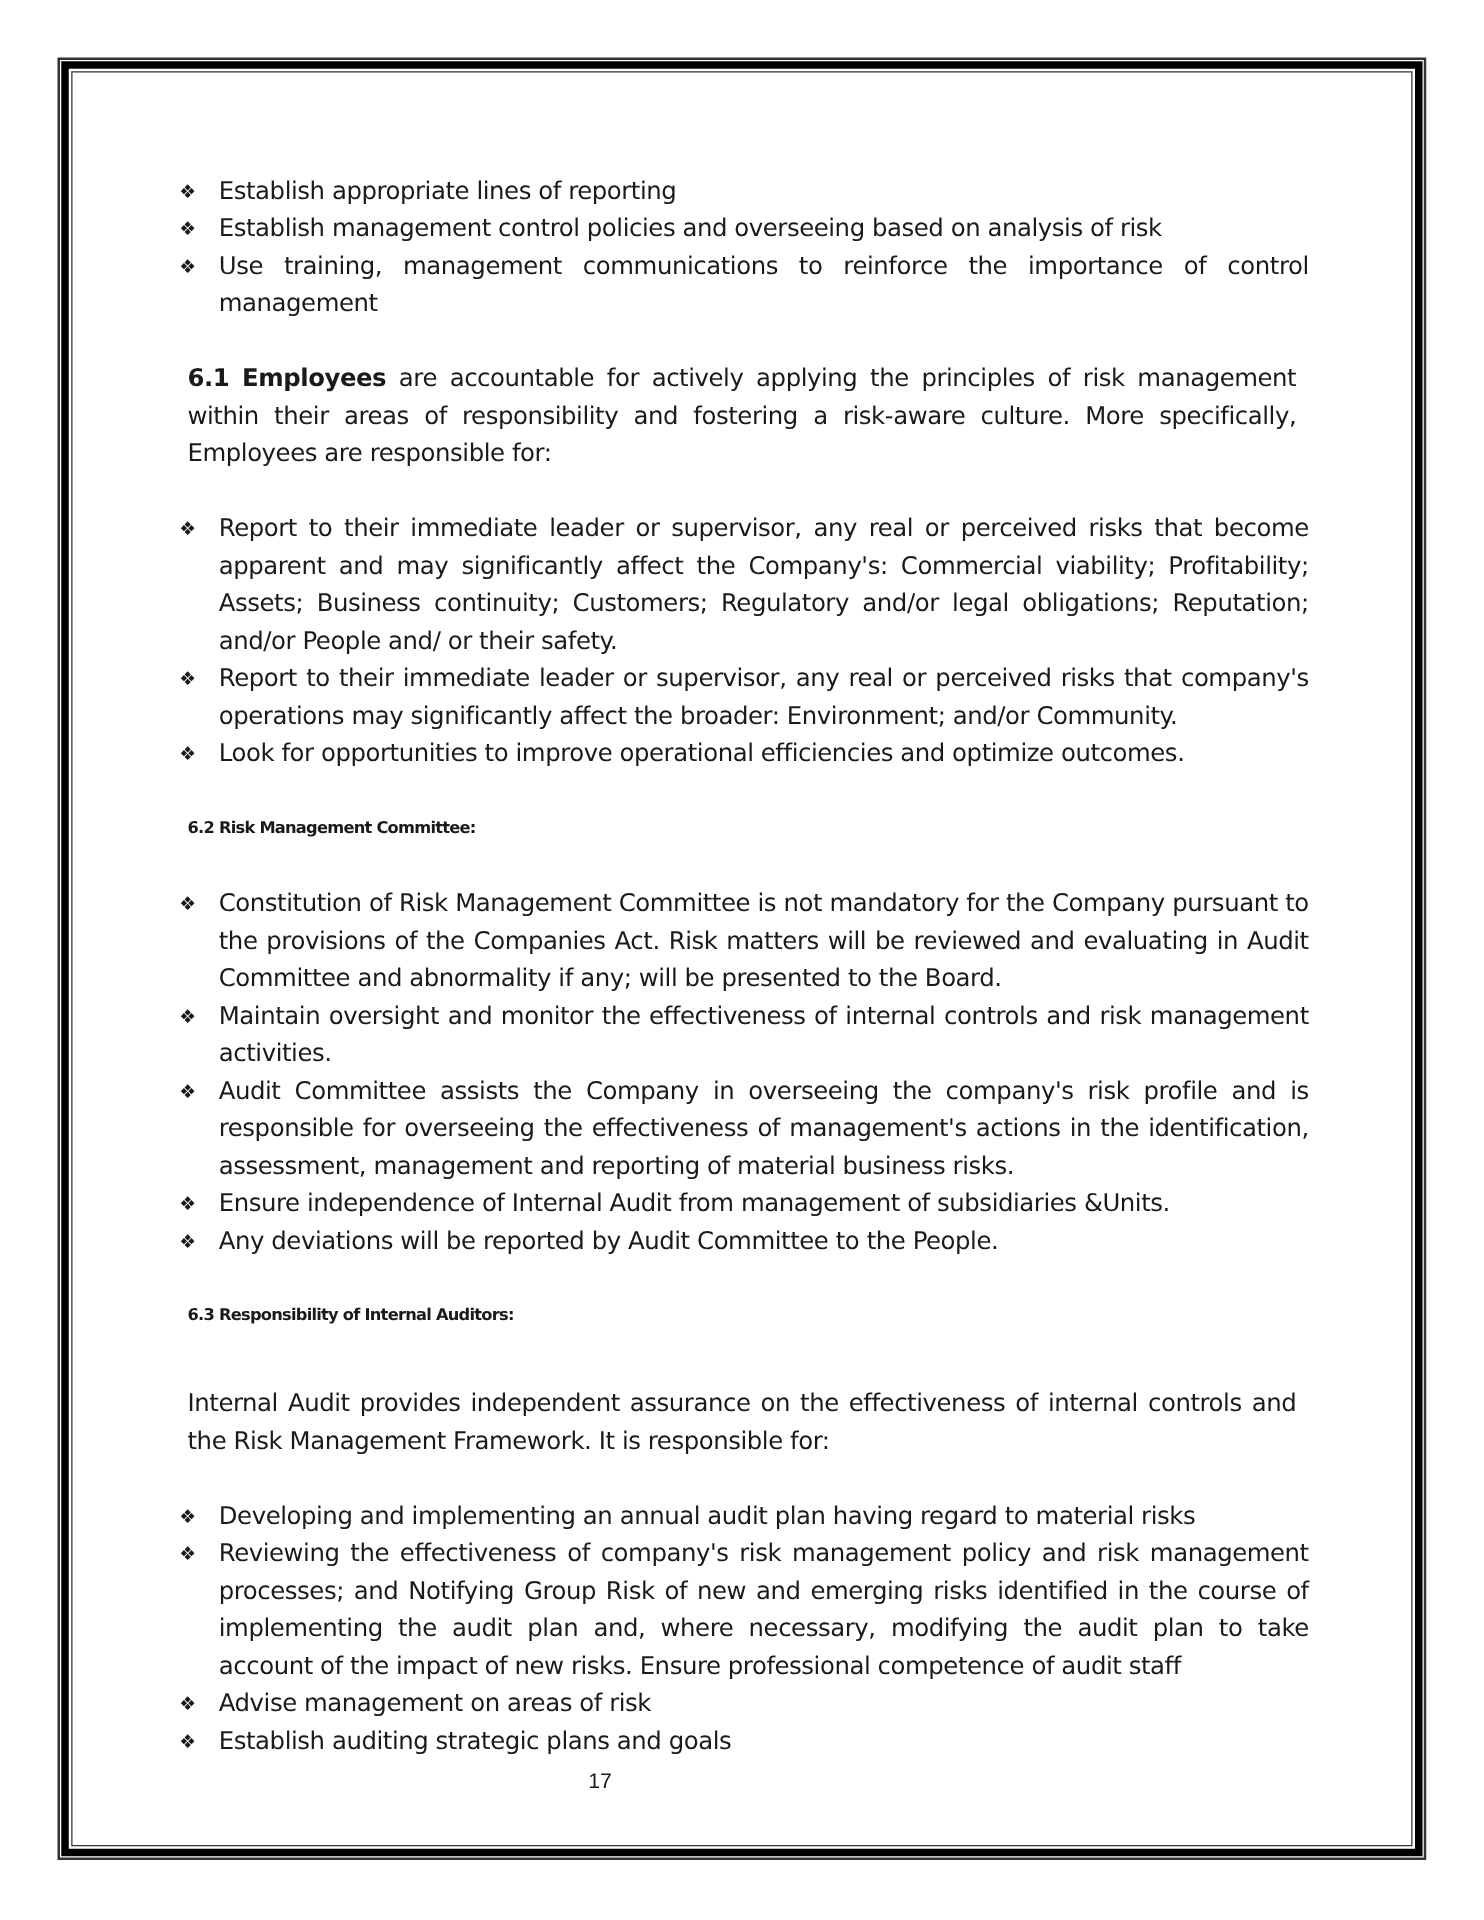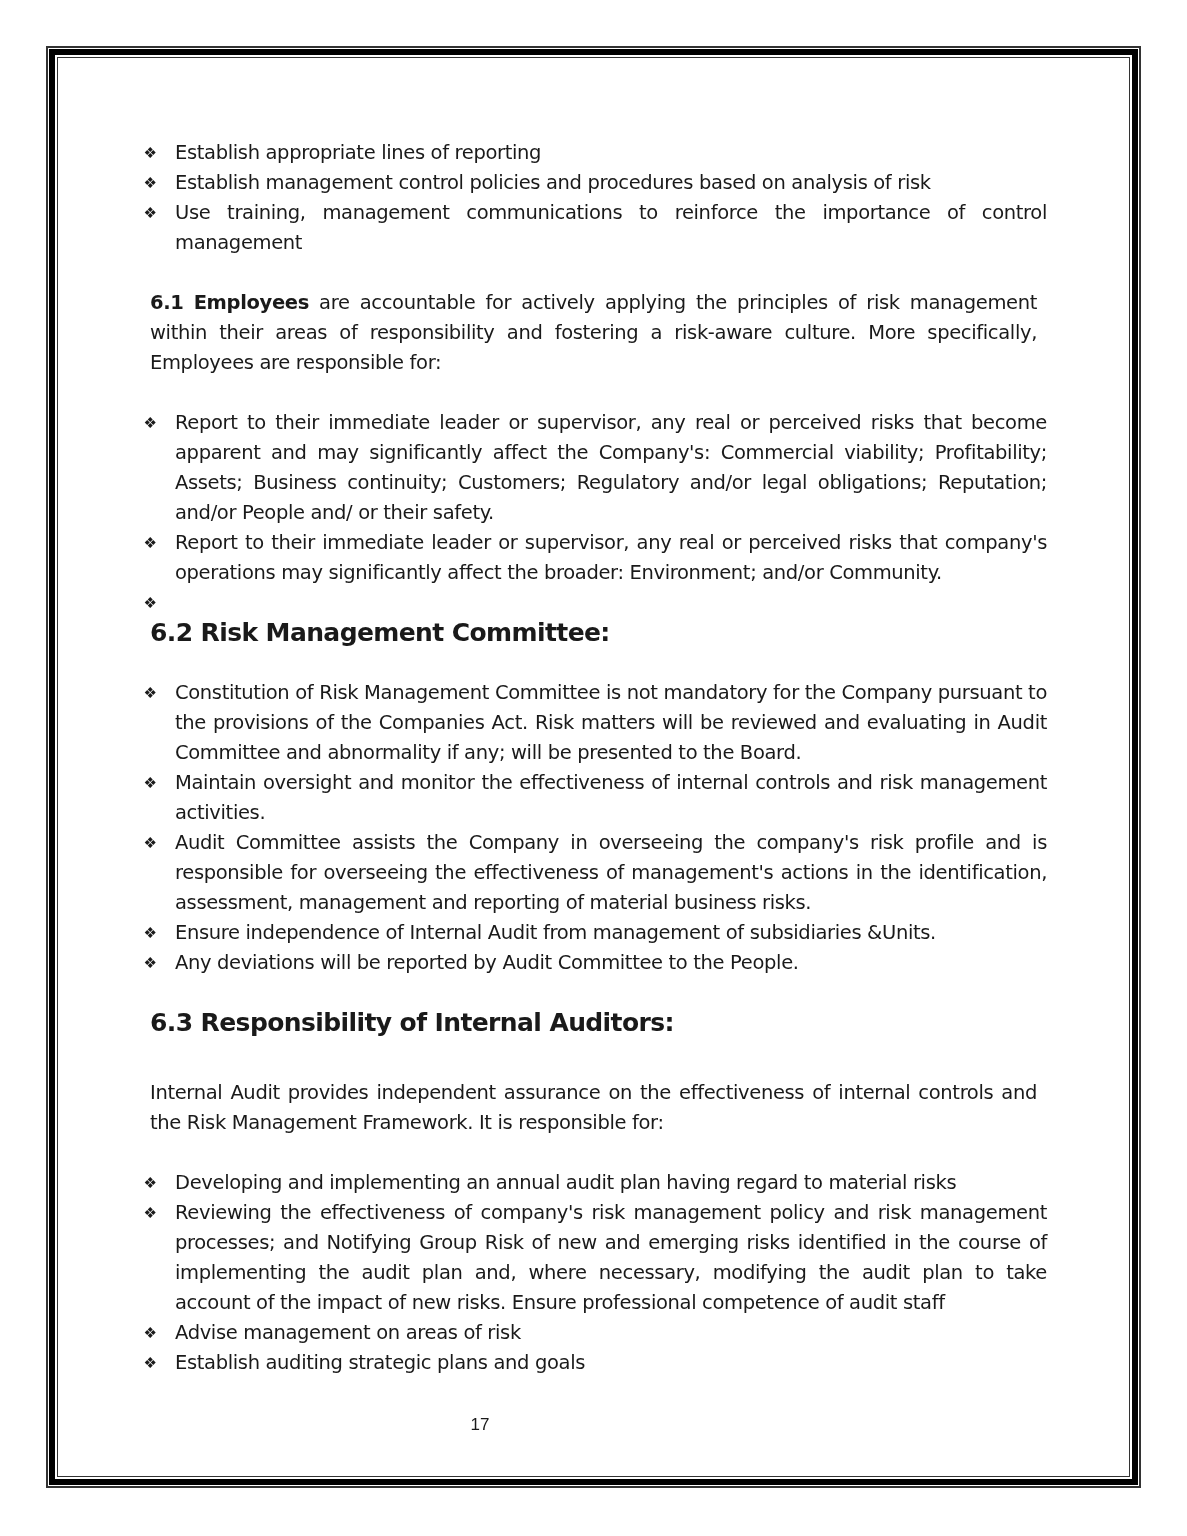--- a/index.html
+++ b/index.html
@@ -11,49 +11,49 @@
                border:6px solid #000; box-sizing:border-box; }
   .frame-inner { position:absolute; left:57px; top:57px; width:1073px; height:1420px;
                  border:1.5px solid #333; box-sizing:border-box; }
   .content { position:absolute; left:140px; top:138px; width:907px; font-size:19.5px;
              line-height:30px; letter-spacing:-0.35px; }
   .bl { list-style:none; margin:0; padding:0; }
   .bl li { position:relative; padding-left:35px; text-align:justify; }
   .bul { position:absolute; left:0; top:0; font-size:15px; width:20px; text-align:center; }
   p { margin:10px; text-align:justify; }
   .gap { height:20px; }
-  .h { font-weight:bold; letter-spacing:-0.6px; font-size:25px; }
+  .h { font-weight:bold; letter-spacing:-0.6px; font-size:13px; }
   .pagenum { position:absolute; left:0; width:960px; top:1415px; text-align:center;
              font-family:"Liberation Sans", sans-serif; font-size:17px; }
 </style>
 </head>
 <body>
 
 <div class="frame-outer"></div>
 <div class="frame-mid"></div>
 <div class="frame-inner"></div>
 
 <div class="content">
 
   <ul class="bl">
     <li><span class="bul">❖</span><span>Establish appropriate lines of reporting</span></li>
-    <li><span class="bul">❖</span><span>Establish management control policies and procedures based on analysis of risk</span></li>
+    <li><span class="bul">❖</span><span>Establish management control policies and overseeing based on analysis of risk</span></li>
     <li><span class="bul">❖</span><span>Use training, management communications to reinforce the importance of control management</span></li>
   </ul>
 
   <div class="gap"></div>
 
   <p><b>6.1</b> <b>Employees</b><span> are accountable for actively applying the principles of risk management within their areas of responsibility and fostering a risk-aware culture. More specifically, Employees are responsible for:</span></p>
 
   <div class="gap"></div>
 
   <ul class="bl">
     <li><span class="bul">❖</span><span>Report to their immediate leader or supervisor, any real or perceived risks that become apparent and may significantly affect the Company's: Commercial viability; Profitability; Assets; Business continuity; Customers; Regulatory and/or legal obligations; Reputation; and/or People and/ or their safety.</span></li>
     <li><span class="bul">❖</span><span>Report to their immediate leader or supervisor, any real or perceived risks that company's operations may significantly affect the broader: Environment; and/or Community.</span></li>
-    <li><span class="bul">❖</span></li>
+    <li><span class="bul">❖</span><span>Look for opportunities to improve operational efficiencies and optimize outcomes.</span></li>
   </ul>
 
   <div class="gap"></div>
 
   <p class="h">6.2 Risk Management Committee:</p>
 
   <div class="gap"></div>
 
   <ul class="bl">
     <li><span class="bul">❖</span><span>Constitution of Risk Management Committee is not mandatory for the Company pursuant to the provisions of the Companies Act. Risk matters will be reviewed and evaluating in Audit Committee and abnormality if any; will be presented to the Board.</span></li>

